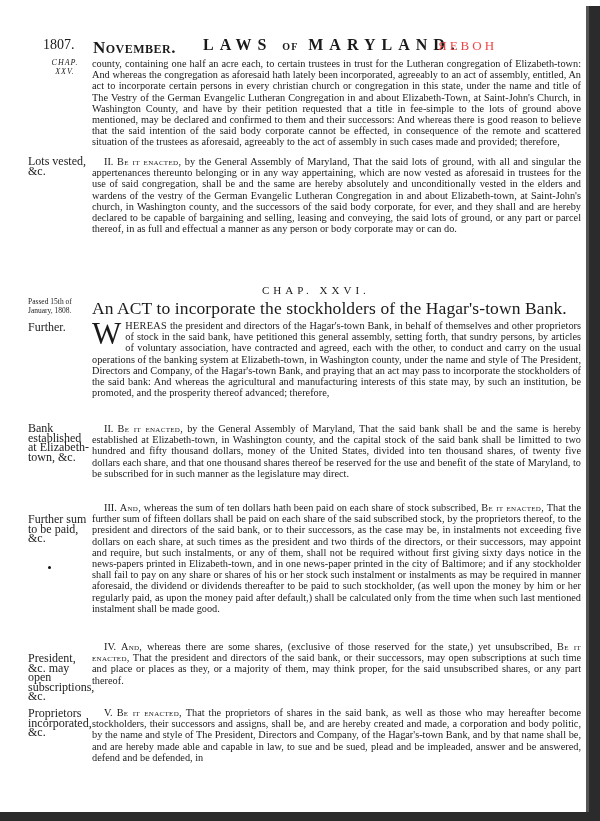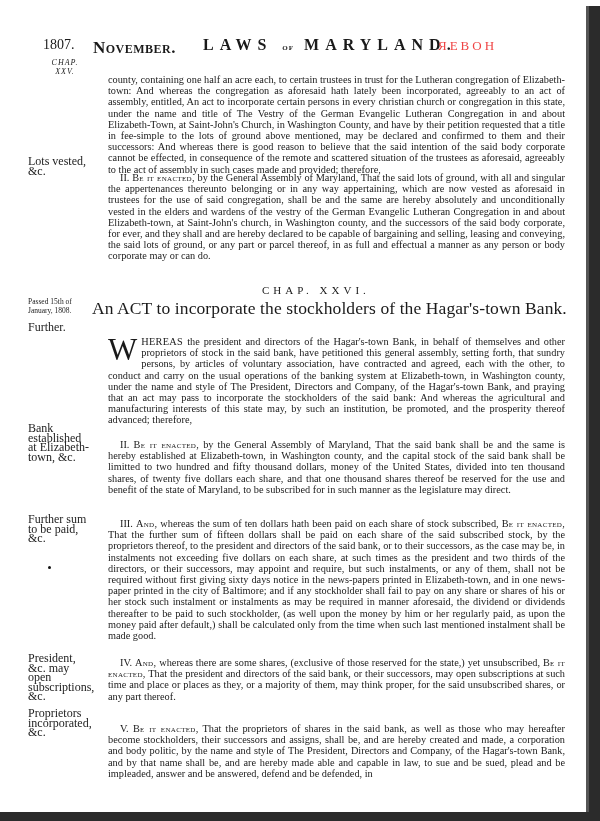--- a/index.html
+++ b/index.html
@@ -23,35 +23,35 @@
     }
     .page { position: absolute; left: 0; top: 0; width: 585px; height: 811px; }
 
     .running-head {
       position: absolute; top: 37px; left: 43px; width: 540px; height: 18px;
       font-size: 14px; white-space: nowrap; text-align: right;
     }
     .rh-year { position: absolute; left: 0; top: 0; font-size: 14px; }
     .rh-month { position: absolute; left: 50px; top: 1px; font-size: 17px; font-variant: small-caps; letter-spacing: 0.5px; font-weight: bold;}
     .rh-title { position: absolute; left: 160px; top: -1px; font-size: 16px; font-weight: bold; letter-spacing: 6px; }
-    .rh-title .of { font-size: 10px; letter-spacing: 1px; font-variant: small-caps; }
+    .rh-title .of { font-size: 14px; letter-spacing: 1px; font-variant: small-caps; }
     .rh-ghost { position: absolute; left: 395px; top: 1px; font-size: 13px; color: #ef4444; letter-spacing: 3px; }
 
     .margin {
       position: absolute; left: 28px; width: 62px;
       font-size: 12px; line-height: 9.5px; color: #222;
     }
     .margin.chap { left: 45px; width: 40px; text-align: center; font-size: 8px; letter-spacing: 1px; line-height: 9px; }
 
     .body-text {
       position: absolute; left: 92px; width: 489px;
       font-size: 10.3px; line-height: 11.2px; text-align: justify;
       text-align-last: left;
     }
-    .body-text p { margin: 16px; }
+    .body-text p { margin: 0; }
     .sc { font-variant: small-caps; letter-spacing: 0.3px; }
     .it { }
     .indent { text-indent: 12px; }
 
     .chap-heading {
       position: absolute; top: 284px; left: 262px;
       font-size: 11px; letter-spacing: 4px; white-space: nowrap;
     }
     .act-title {
       position: absolute; top: 298px; left: 92px; width: 492px;

